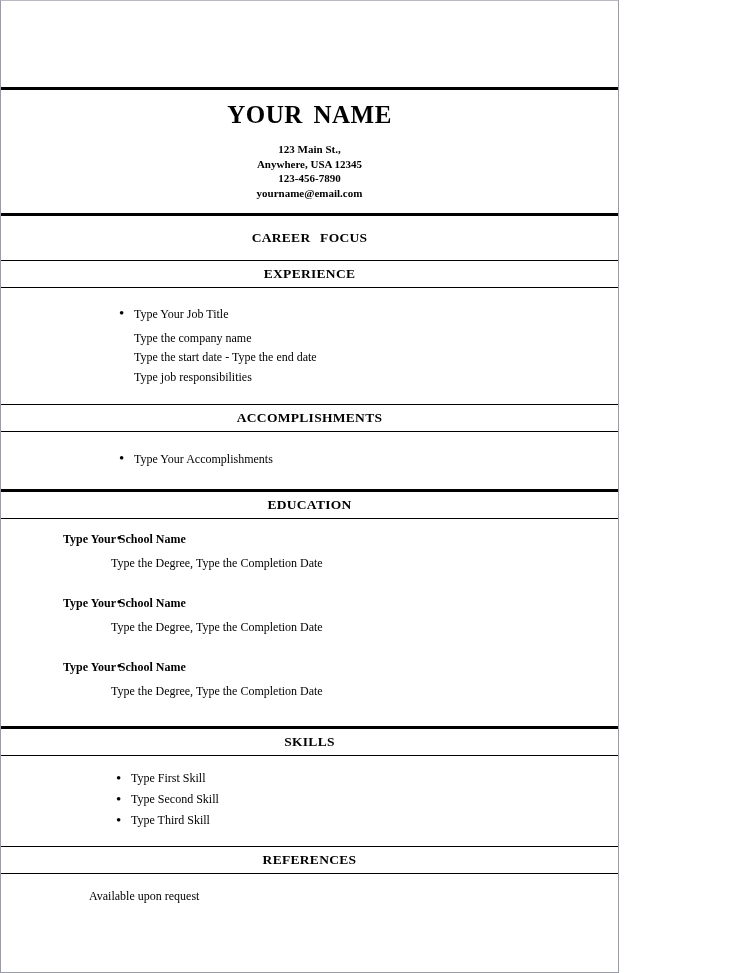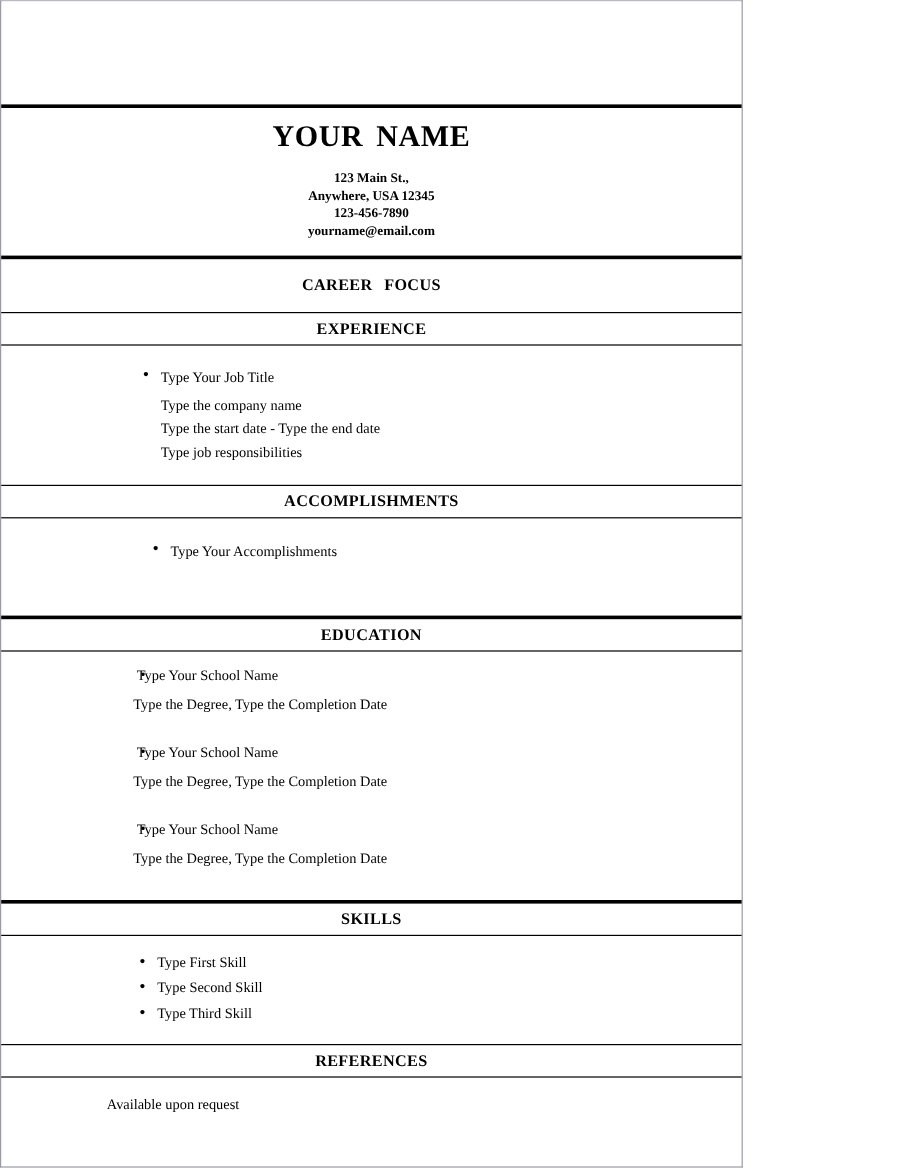--- a/index.html
+++ b/index.html
@@ -110,38 +110,38 @@
     padding-left: 133px;
     margin-top: 4px;
   }
   .exp-sub div {
     line-height: 19.5px;
   }
 
   
   .acc-block {
     padding-top: 18px;
-    padding-bottom: 43px;
-    margin-left: 8px;
+    padding-bottom: 19px;
   }
 
   
   .edu-block {
     padding-top: 11px;
     padding-bottom: 24px;
   }
   .edu-entry {
     margin-bottom: 20px;
   }
   .edu-entry:last-child {
     margin-bottom: 0;
   }
   .edu-school {
     position: relative;
-    padding-left: 113px;
+    padding-left: 62px;
+    font-weight: bold;
   }
   .edu-school::before {
     content: "\2022";
     position: absolute;
     left: 116px;
     top: -1px;
   }
   .edu-degree {
     padding-left: 110px;
     margin-top: 5px;

